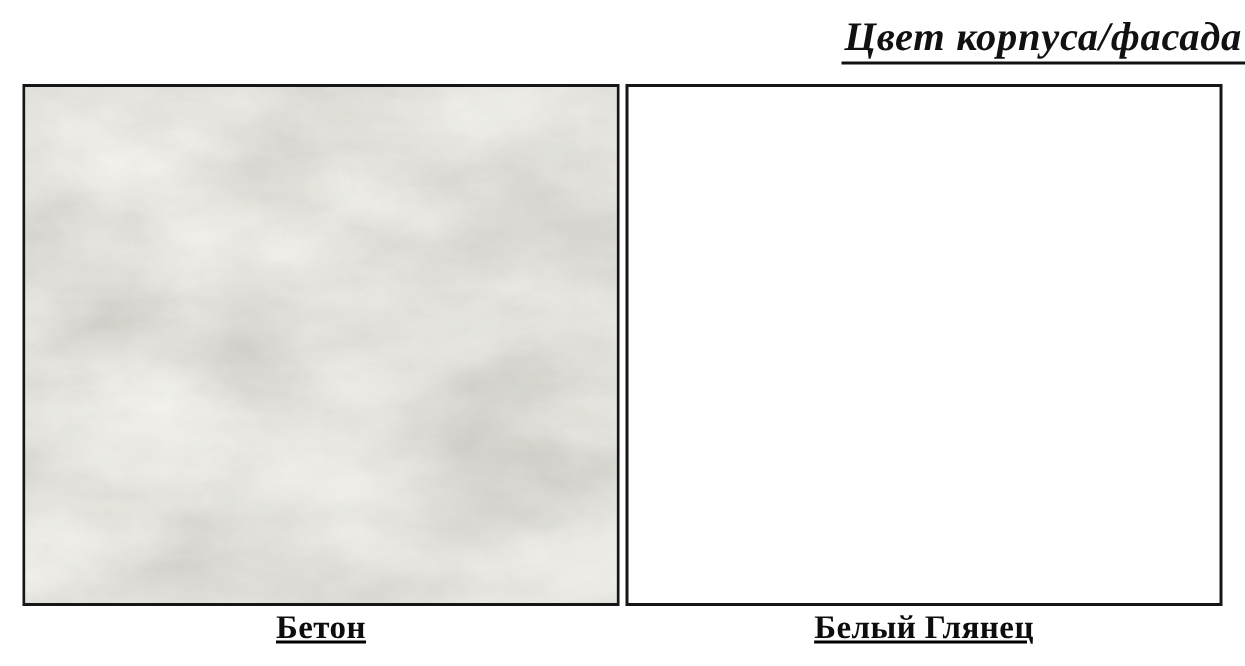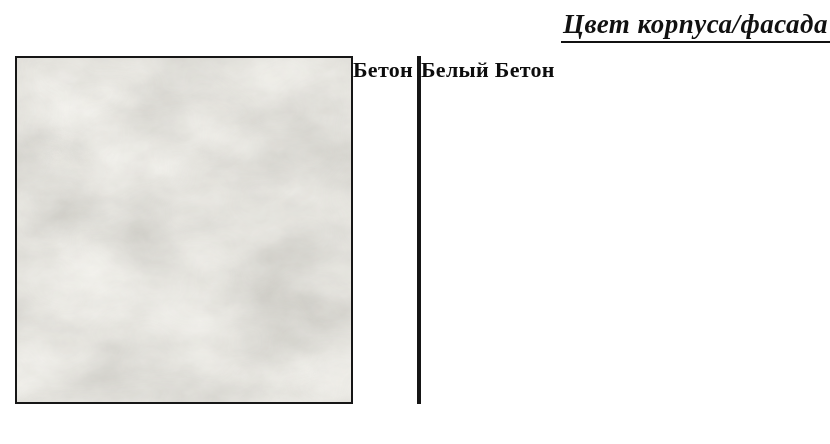--- a/index.html
+++ b/index.html
@@ -30,22 +30,23 @@
     letter-spacing: 0.5px;
   }
   .swatch-row {
     display: flex;
     margin: 13px 15px 0 15px;
     gap: 4px;
   }
   .swatch-cell {
     flex: 1;
     display: flex;
-    flex-direction: row;
+    flex-direction: column;
     min-width: 0;
+    text-decoration: underline;
   }
   .swatch {
     height: 344px;
     border: 2px solid #161616;
     background: #ffffff;
     box-sizing: content-box;
   }
   .swatch svg {
     display: block;
     width: 100%;
@@ -98,16 +99,16 @@
         <rect width="394" height="344" fill="#d6d2cb"></rect>
         <rect width="394" height="344" filter="url(#concreteFine)"></rect>
         <rect width="394" height="344" filter="url(#concreteBlotch)" opacity="0.6"></rect>
       </svg>
     </div>
     <div class="swatch-label">Бетон</div>
   </div>
 
   <div class="swatch-cell">
     <div class="swatch"></div>
-    <div class="swatch-label">Белый Бетон</div>
+    <div class="swatch-label">Белый Глянец</div>
   </div>
 
 </div>
 
 </body></html>

